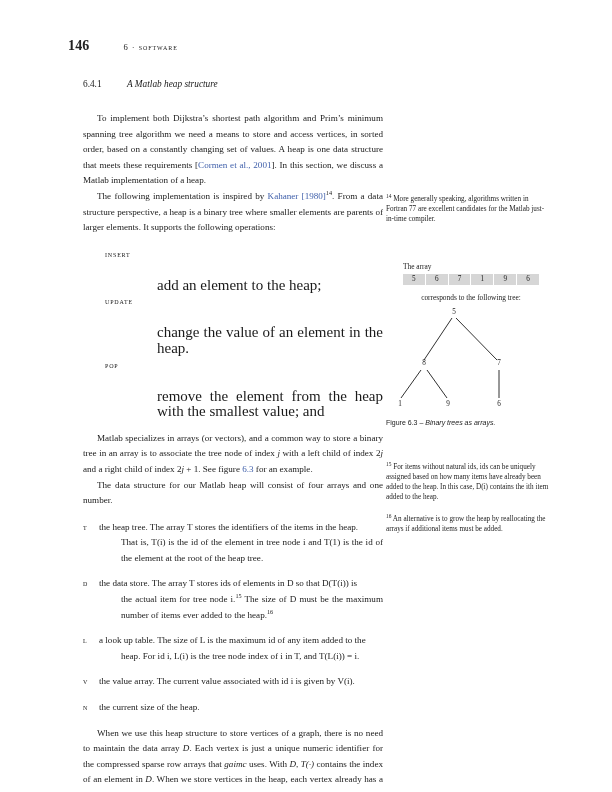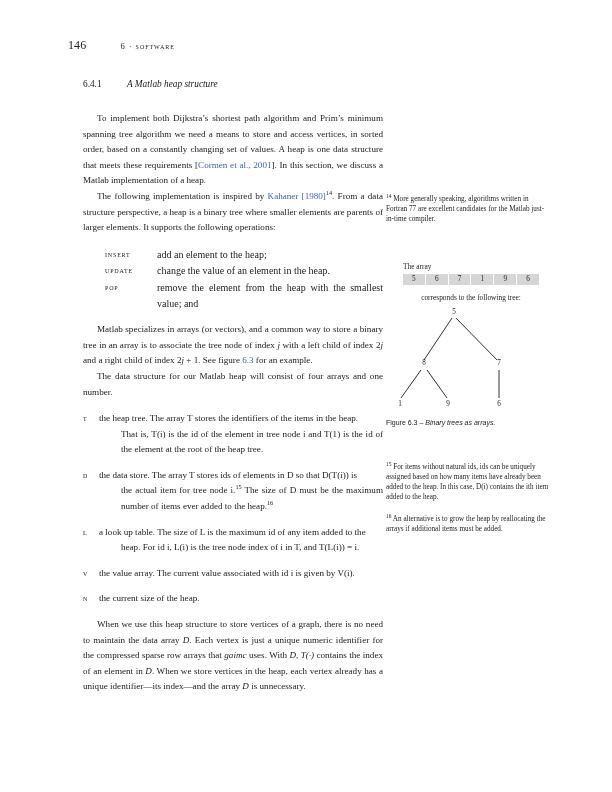--- a/index.html
+++ b/index.html
@@ -24,22 +24,22 @@
   .runhead {
     position: absolute;
     left: 68px;
     top: 38px;
     width: 340px;
     font-size: 8.5px;
     color: #222;
     letter-spacing: 0.02em;
   }
   .runhead .folio {
-    font-weight: 400;
-    font-size: 12px;
+    font-weight: 700;
+    font-size: 14px;
     letter-spacing: 0.01em;
   }
   .runhead .chaptitle {
     margin-left: 34px;
     font-variant: small-caps;
     font-size: 8.6px;
     letter-spacing: 0.11em;
   }
 
   
@@ -100,21 +100,22 @@
     width: 74px;
     flex: 0 0 74px;
     padding-left: 22px;
     box-sizing: border-box;
     font-variant: small-caps;
     font-size: 8.2px;
     letter-spacing: 0.1em;
   }
   .opdesc {
     flex: 1 1 auto;
-    font-size: 10px;
+    font-size: 15px;
+    margin-top: 31px;
   }
 
   
   .fieldlist { margin: 11px 0 0 0; }
   .fieldrow {
     display: flex;
     margin-bottom: 10px;
     line-height: 15.6px;
   }
   .fieldkey {

